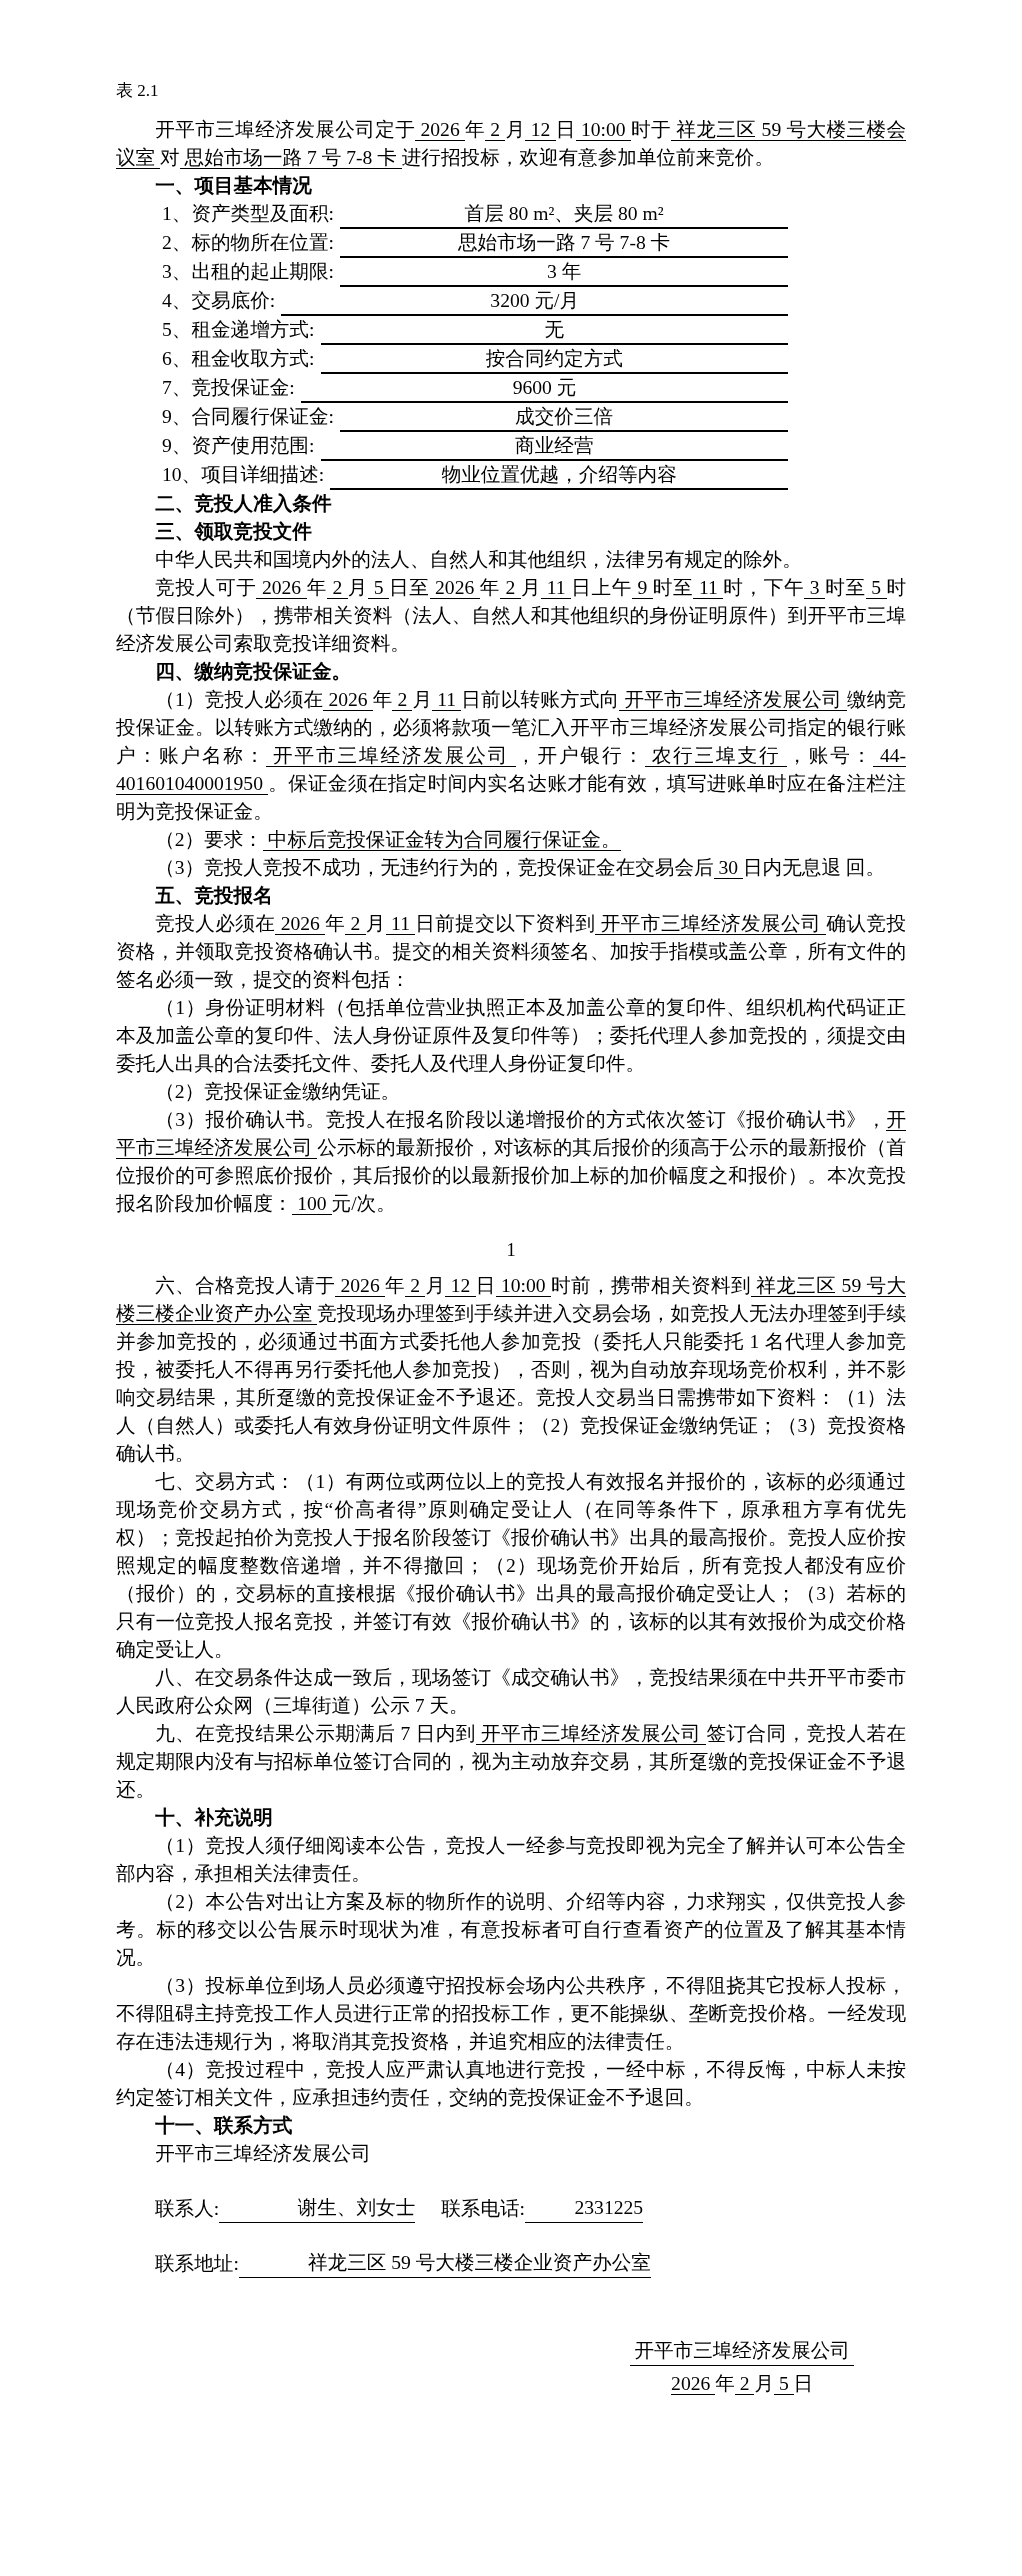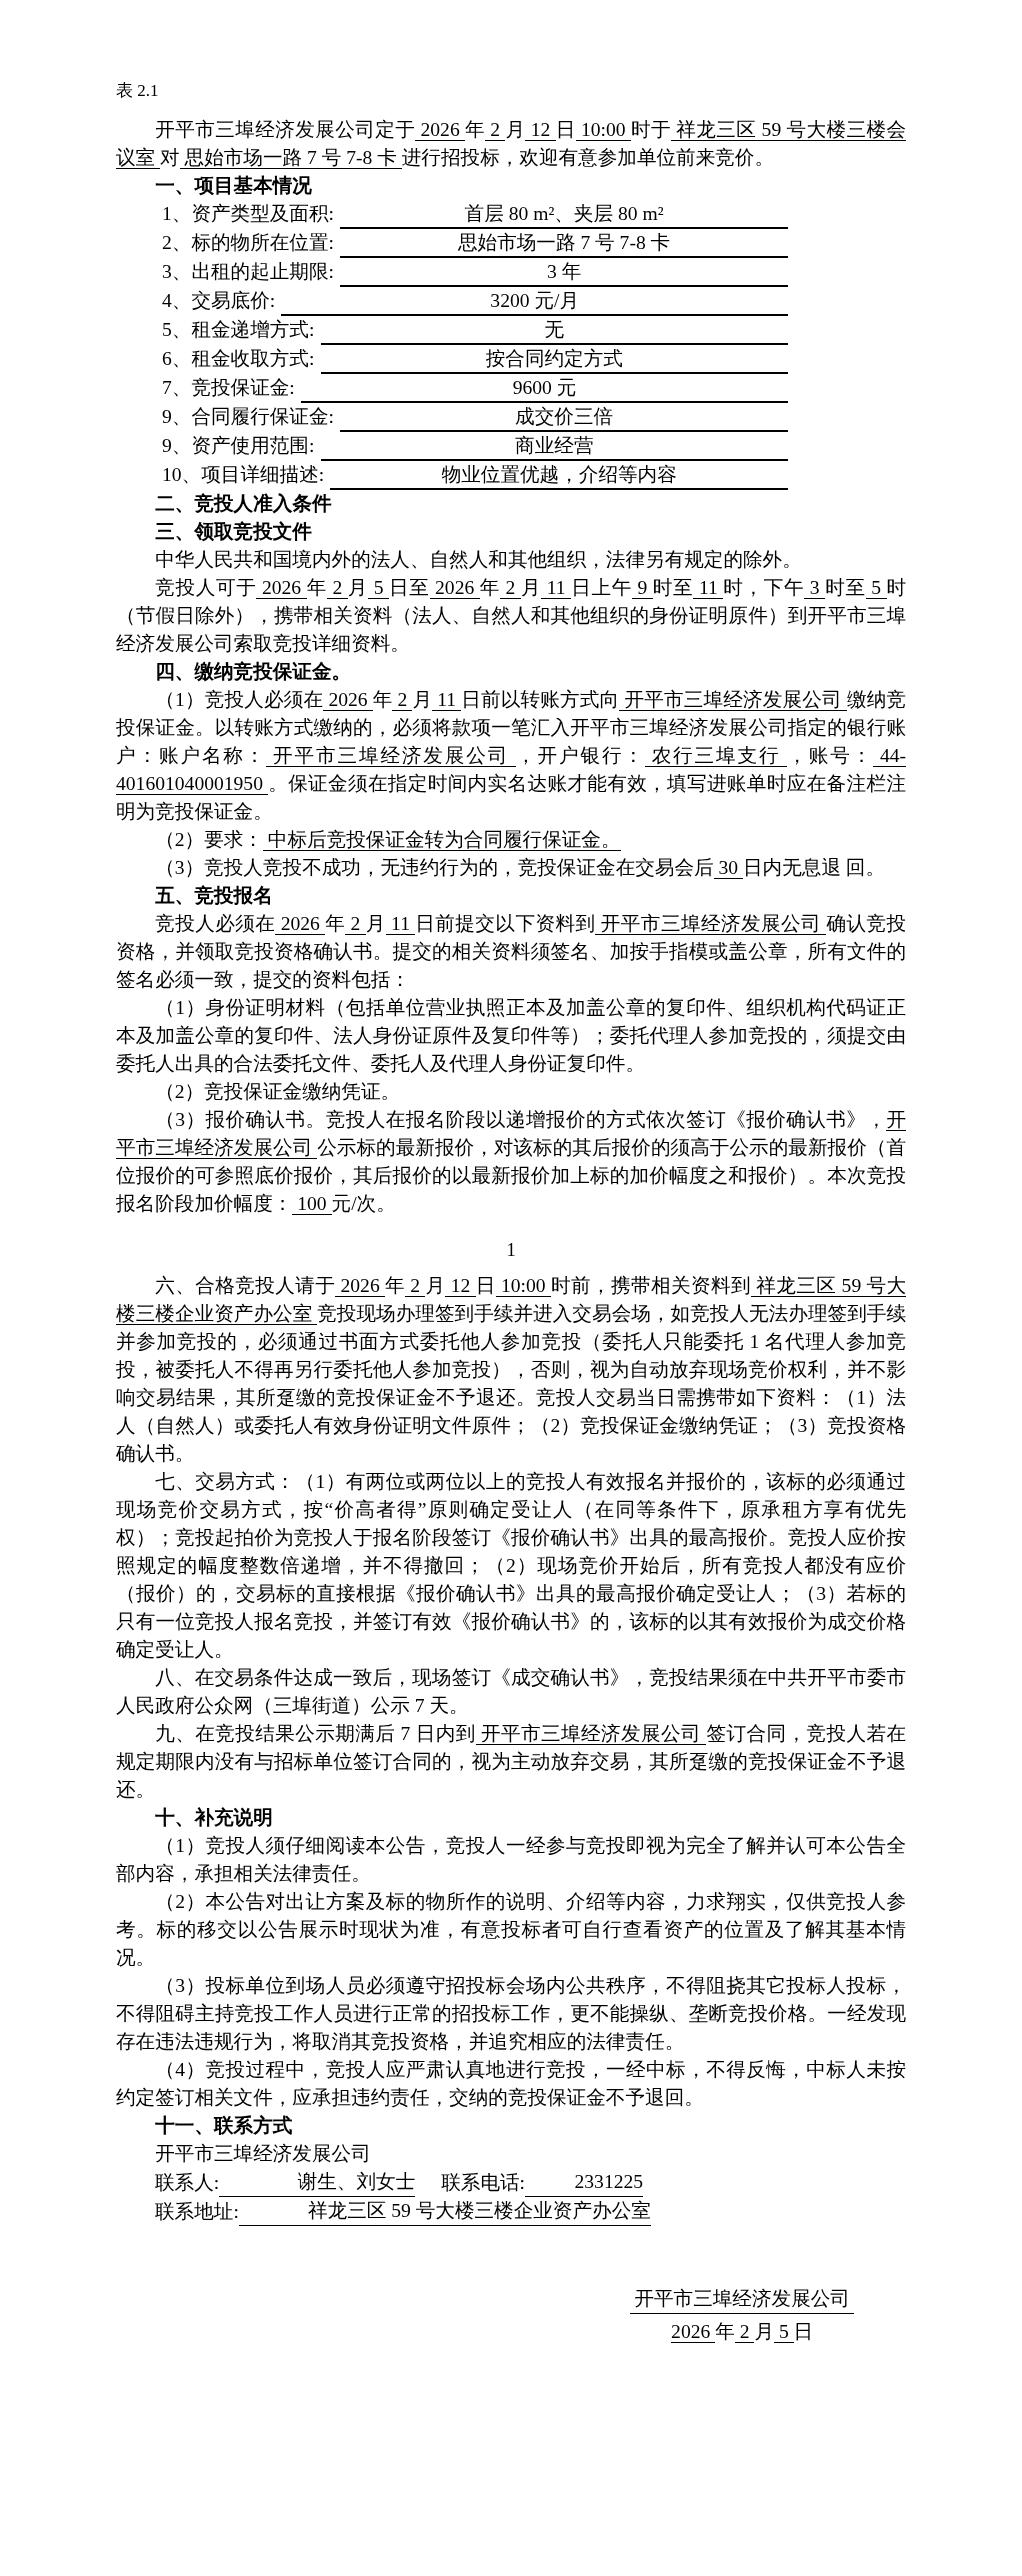--- a/index.html
+++ b/index.html
@@ -21,21 +21,21 @@
   .bold{font-weight:bold;}
   .u{border-bottom:1.5px solid #000;}
   .items{margin:0;}
   .item{display:flex;padding-left:46px;line-height:27px;}
   .item-label{white-space:nowrap;}
   .item-value{
     flex:1;text-align:center;border-bottom:2.1px solid #000;
     margin-left:6.2px;margin-right:118px;white-space:nowrap;
   }
   .pageno{text-align:center;font-size:18.5px;margin:18px 0 7.7px 0;}
-  .contact-row{display:flex;align-items:flex-end;padding-left:39px;}
+  .contact-row{display:flex;align-items:flex-end;padding-left:39px;margin-top:26px;}
   .contact-label{white-space:nowrap;}
   .blank{border-bottom:1.5px solid #000;text-align:right;white-space:nowrap;}
   .blank-contact{width:196px;}
   .spacer{width:26px;}
   .blank-phone{width:118px;}
   .blank-address{width:412px;}
   .sig-wrap{text-align:right;padding-right:52px;margin-top:59px;}
   .sig-inner{display:inline-block;text-align:center;}
   .sig-company{border-bottom:1.5px solid #000;padding:0 4.1px;}
   .sig-date{margin-top:4.1px;}

